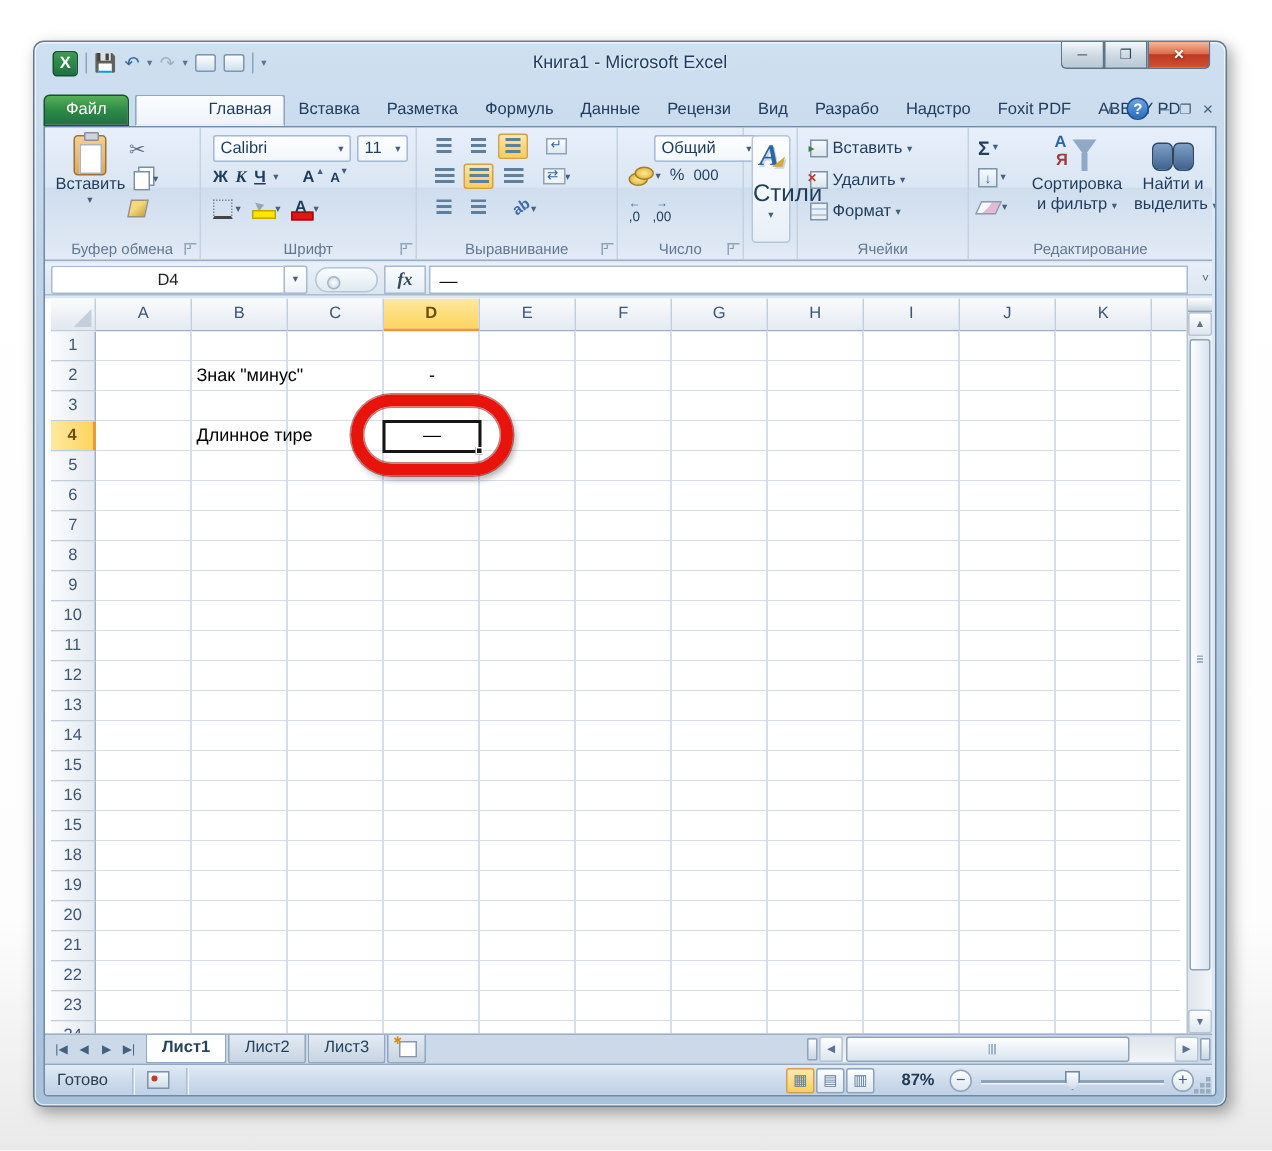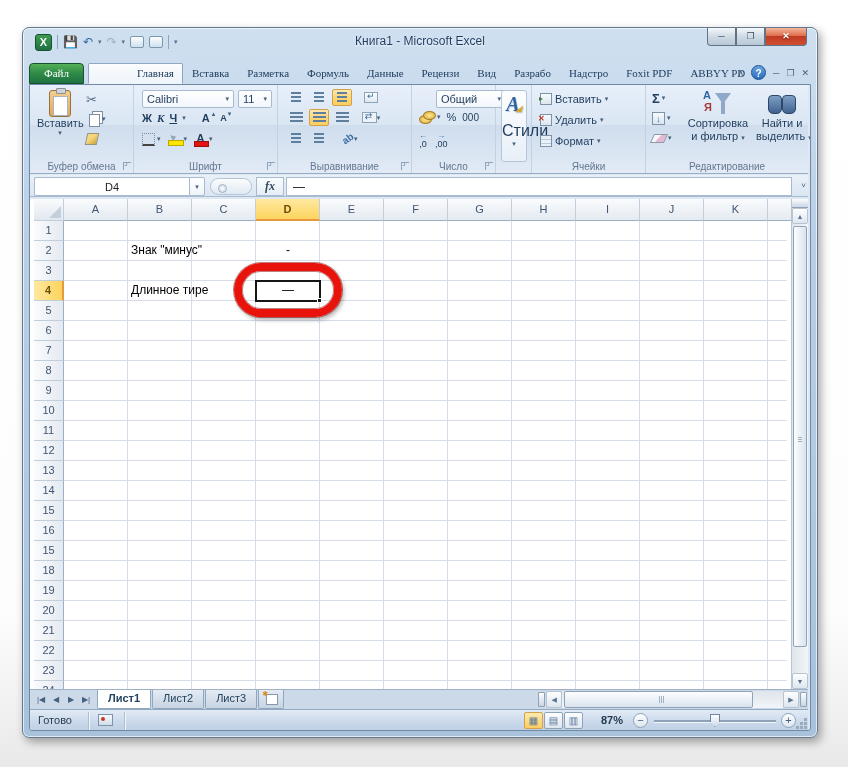--- a/index.html
+++ b/index.html
@@ -22,21 +22,21 @@
   .qat-sm { font-size:7px; color:#5b7290; }
   .qat-box { width:14px; height:12px; border:1px solid #7d96af; background:linear-gradient(#fdfefe,#cfe0ee); border-radius:2px; }
   .winbtns { position:absolute; right:4px; top:0; display:flex; }
   .wbtn { width:29px; height:18px; border:1px solid #5f7488; border-top:none; background:linear-gradient(#f4f8fb,#cfdae4 50%,#b9c8d6); color:#35495c; font-size:9px; text-align:center; line-height:16px; }
   .wbtn:first-child { border-radius:0 0 0 4px; }
   .wbtn.close { width:42px; background:linear-gradient(#f5b59a,#dd6f4e 45%,#c03a23 50%,#d0502f); color:#fff; font-weight:bold; border-radius:0 0 4px 0; text-shadow:0 1px 2px rgba(0,0,0,.5); }
 
   
   .tabrow { position:relative; height:27px; font-size:11px; color:#203d5e; }
   .tabs { position:absolute; left:0; bottom:0; display:flex; align-items:flex-end; height:22px; }
-  .tab { padding:3px 8px 4px 8px; border:1px solid transparent; white-space:nowrap;font-family:Liberation Serif, serif; }
+  .tab { padding:3px 8px 4px 8px; border:1px solid transparent; white-space:nowrap; }
   .tab.file { background:linear-gradient(#55b058,#2e8a46 50%,#1f7243); color:#fff; border:1px solid #14532e; border-radius:4px 4px 0 0; padding:3px 14px 4px 14px; margin-right:4px; }
   .tab.active { background:linear-gradient(#fbfdfe,#eef4fa); border:1px solid #8ea8c1; border-bottom-color:#eef4fa; border-radius:2px 2px 0 0;padding-left:48px; }
   .tab-icons { position:absolute; right:2px; bottom:4px; display:flex; align-items:center; gap:7px; }
   .collapse-ic { font-size:9px; color:#44607e; }
   .help-ic { width:15px; height:15px; border-radius:50%; background:linear-gradient(#6aa6e0,#2a6bbd); color:#fff; font-size:10px; font-weight:bold; text-align:center; line-height:15px; border:1px solid #1c4f91; }
   .mini { font-size:9px; color:#44607e; }
 
   
   .app-frame { position:absolute; left:6px; right:6px; top:56px; bottom:6px; border:1px solid #6f8aa5; background:#dde8f4; border-radius:0 0 3px 3px; overflow:hidden; }
 

